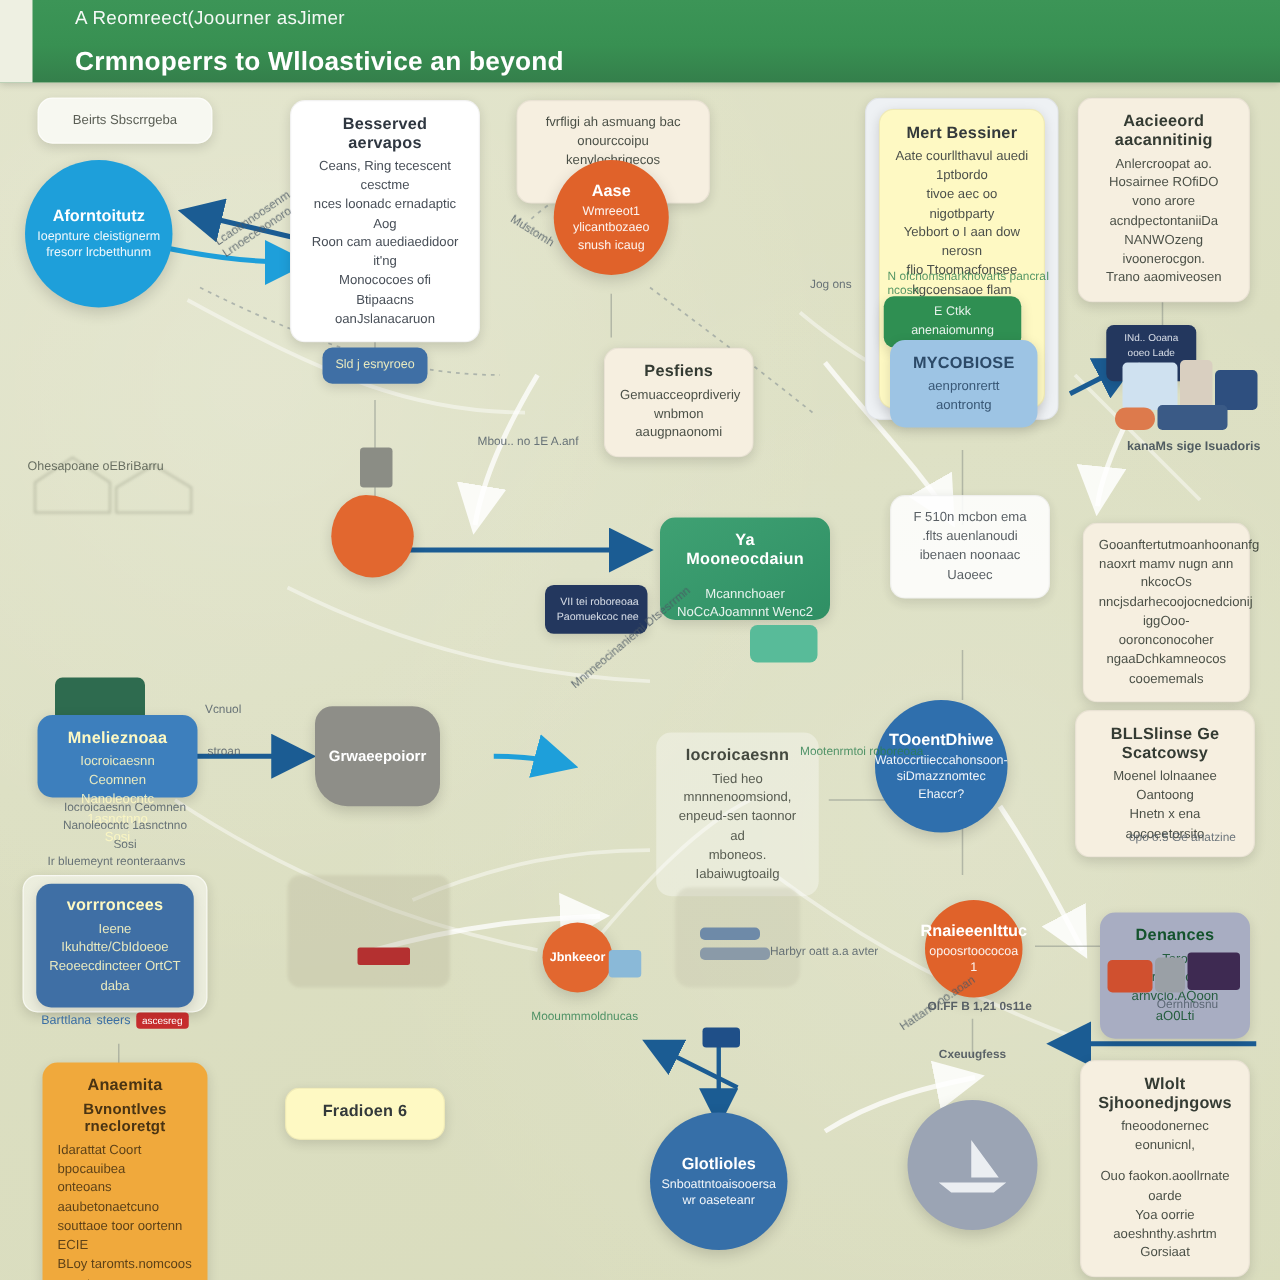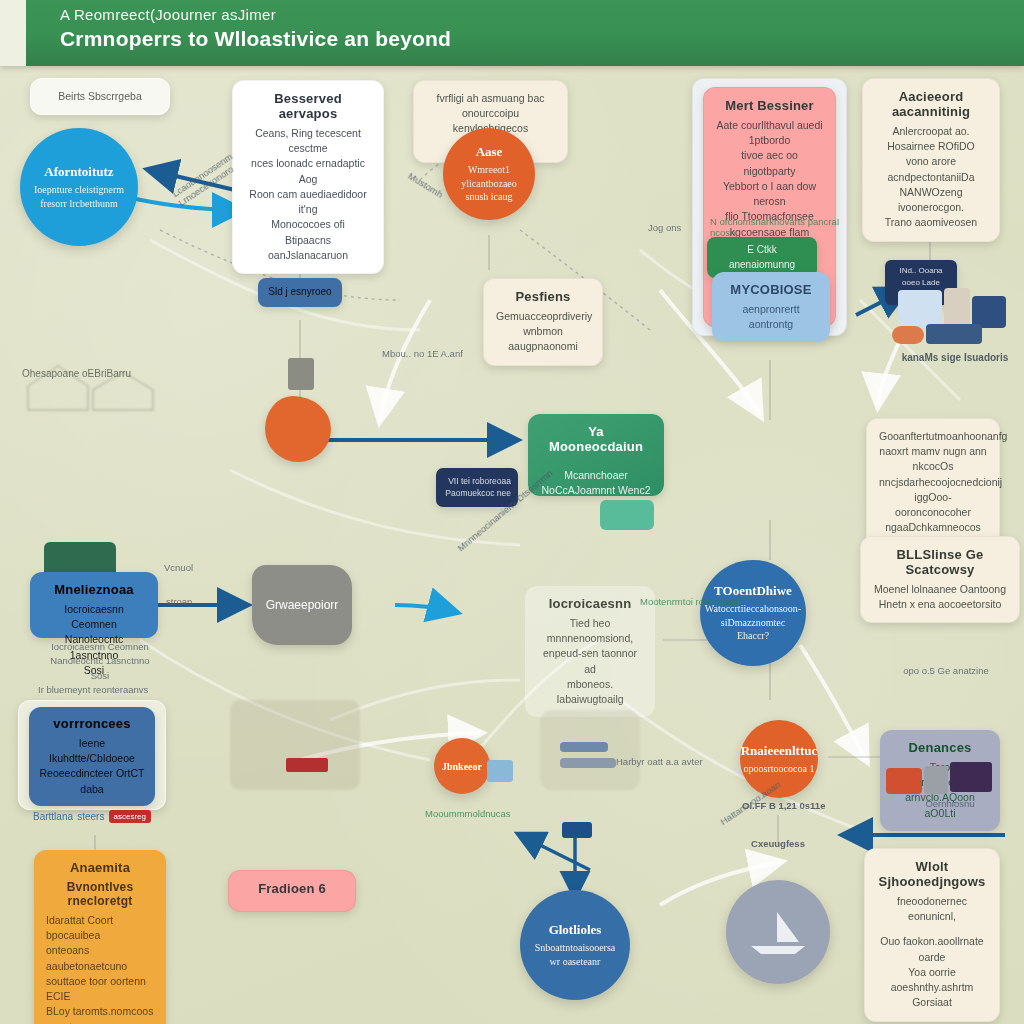--- a/index.html
+++ b/index.html
@@ -17,58 +17,58 @@
   }
   
   .header{
     position:absolute;left:0;top:0;width:1024px;height:66px;
     background:linear-gradient(180deg,#3c9557 0%,#389052 55%,#347f4b 100%);
     box-shadow:0 2px 6px rgba(0,0,0,.18);
   }
   .header .bar-edge{position:absolute;left:0;top:0;width:26px;height:66px;background:#eef0e2;}
   .header-text{position:absolute;left:60px;top:6px;width:780px;color:#ffffff;}
   .h-sub{font-size:15px;letter-spacing:.3px;opacity:.95;filter:blur(.35px);}
-  .h-title{font-size:21px;font-weight:bold;margin-top:4px;letter-spacing:.2px;filter:blur(.3px);}
+  .h-title{font-size:21px;font-weight:bold;margin-top:15px;letter-spacing:.2px;filter:blur(.3px);}
 
   
   .node{position:absolute;box-sizing:border-box;}
   .card{
     border-radius:12px;
     padding:10px 12px;
     text-align:center;
     box-shadow:0 3px 9px rgba(0,0,0,.13);
     filter:blur(.2px);
   }
   .card .t{font-weight:bold;font-size:13px;margin-bottom:5px;letter-spacing:.2px;}
   .card .l{font-size:10.5px;line-height:1.45;opacity:.88;}
   .cream{background:#f6efe0;color:#343b33;border:1px solid rgba(0,0,0,.05);}
-  .paper{background:#fca5a5;color:#33393a;border:1px solid rgba(0,0,0,.06);}
+  .paper{background:#fef9c3;color:#33393a;border:1px solid rgba(0,0,0,.06);}
   .white{background:#ffffff;color:#2e3640;border:1px solid rgba(0,0,0,.05);}
   .ghost{background:rgba(255,255,255,.72);color:#44493f;border:1px solid rgba(255,255,255,.6);}
-  .blue{background:#3f6fa5;color:#000000;}
+  .blue{background:#3f6fa5;color:#fef9c3;}
   .bluesoft{background:#9dc4e4;color:#2c4a68;}
   .navy{background:#23375e;color:#eef2f8;}
   .greenbox{background:linear-gradient(150deg,#3fa173,#2f8f64);color:#ffffff;}
   .greenpill{background:#2f8f52;color:#ffffff;border-radius:8px;}
   .orange{background:#f0a93c;color:#4a3413;}
   .lavender{background:#a8adc2;color:#14532d;margin-top:30px;}
 
   .circle{border-radius:50%;display:flex;flex-direction:column;align-items:center;justify-content:center;
-    text-align:center;box-shadow:0 4px 12px rgba(0,0,0,.16);filter:blur(.25px);font-family:Liberation Serif, serif;}
+    text-align:center;box-shadow:0 4px 12px rgba(0,0,0,.16);filter:blur(.25px);}
   .circle .t{font-weight:bold;font-size:13px;}
   .circle .l{font-size:10px;line-height:1.35;opacity:.92;margin-top:3px;}
   .c-cyan{background:#1e9fda;color:#ffffff;}
   .c-orange{background:#e0622a;color:#ffffff;}
   .c-orange2{background:#e2672f;color:#ffffff;}
   .c-blue{background:#2f6fad;color:#ffffff;}
   .c-blue2{background:#366fa8;color:#ffffff;}
   .c-grey{background:#9ba4b4;color:#ffffff;}
 
   .blob{box-shadow:0 4px 10px rgba(0,0,0,.15);display:flex;align-items:center;justify-content:center;
-    text-align:center;filter:blur(.3px);font-size:12px;font-weight:normal;}
+    text-align:center;filter:blur(.3px);font-size:12px;font-weight:bold;}
 
   .tag{position:absolute;font-size:9.5px;color:#4a5763;opacity:.8;filter:blur(.3px);}
   .tag.green{color:#2c7f4f;}
   .tag.rot{transform:rotate(-34deg);transform-origin:left top;}
   .tag.rot2{transform:rotate(32deg);transform-origin:left top;}
   .tag.rot3{transform:rotate(-40deg);transform-origin:left top;}
 
   svg.links{position:absolute;left:0;top:0;width:1024px;height:1024px;pointer-events:none;}
 
   .chip{position:absolute;border-radius:4px;filter:blur(.4px);}
@@ -258,20 +258,23 @@
     <div class="t">Ya Mooneocdaiun</div>
     <div class="l" style="white-space:pre-line;margin-top:14px;">Mcannchoaer
 NoCcAJoamnnt Wenc2</div>
   </div>
   <div class="chip" style="left:600px;top:500px;width:54px;height:30px;background:#58bb99;border-radius:6px;"></div>
 
   <div class="node card navy" style="left:436px;top:468px;width:82px;padding:7px;border-radius:7px;">
     <div class="l" style="font-size:8.5px;white-space:pre-line;text-align:right;">VII tei roboreoaa  Paomuekcoc nee</div>
   </div>
 
+  <div class="node card white" style="left:712px;top:396px;width:128px;opacity:.88;">
+    <div class="l">F 510n mcbon ema .flts  auenlanoudi ibenaen noonaac  Uaoeec</div>
+  </div>
 
   <div class="node card cream" style="left:866px;top:418px;width:134px;">
     <div class="l" style="white-space:pre-line">Gooanftertutmoanhoonanfg
 naoxrt mamv nugn ann nkcocOs
 nncjsdarhecoojocnedcionij
 iggOoo-ooronconocoher
 ngaaDchkamneocos
 cooememals</div>
   </div>
 
@@ -297,21 +300,21 @@
 mboneos. Iabaiwugtoailg</div>
   </div>
 
   <div class="node circle c-blue" style="left:700px;top:560px;width:106px;height:106px;">
     <div class="t">TOoentDhiwe</div>
     <div class="l" style="white-space:pre-line">Watoccrtiieccahonsoon-
 siDmazznomtec
 Ehaccr?</div>
   </div>
 
-  <div class="node card cream" style="left:860px;top:536px;width:160px;">
+  <div class="node card cream" style="left:860px;top:568px;width:144px;">
     <div class="t">BLLSlinse Ge  Scatcowsy</div>
     <div class="l" style="white-space:pre-line">Moenel lolnaanee Oantoong
 Hnetn x ena aocoeetorsito</div>
   </div>
   <div class="tag" style="left:886px;top:665px;width:120px;text-align:center;">opo o.5 Ge anatzine</div>
 
   <div class="node card ghost" style="left:18px;top:700px;width:148px;height:110px;background:rgba(255,255,255,.45);">
     <div class="card blue" style="margin:-4px -2px 4px;padding:9px 8px;">
       <div class="t">vorrroncees</div>
       <div class="l" style="white-space:pre-line">Ieene Ikuhdtte/CbIdoeoe

